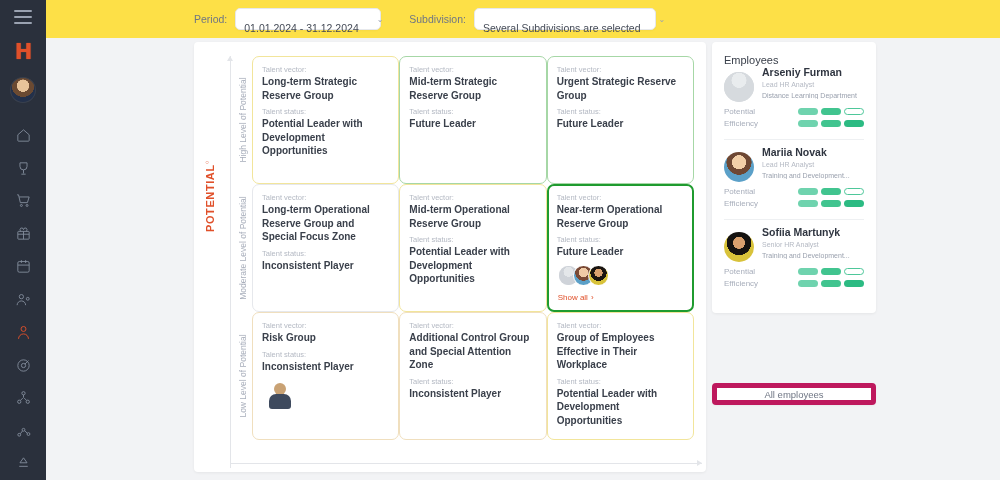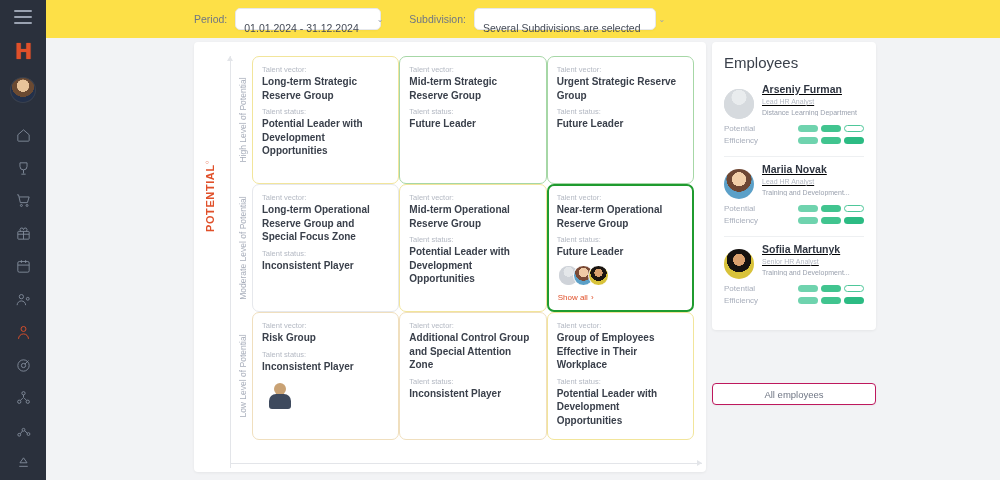--- a/index.html
+++ b/index.html
@@ -156,45 +156,45 @@
   }
   .x-levels span { text-align: center; font-size: 8.5px; color: #9aa1ae; }
 
   
   .emp-panel {
     position: absolute; left: 666px; top: 42px;
     width: 164px; background: #ffffff; border-radius: 4px;
     box-shadow: 0 1px 3px rgba(0,0,0,.06);
     padding: 12px 12px 8px;
   }
-  .emp-title { font-size: 15px; color: #3a404b; margin-bottom: 12px; }
+  .emp-title { font-size: 11px; color: #3a404b; }
   .emp-item { padding-bottom: 8px; margin-bottom: 6px; border-bottom: 1px solid #eef0f2; }
   .emp-item.last { border-bottom: none; }
   .emp-top { display: flex; gap: 8px; }
   .emp-av { width: 30px; height: 30px; border-radius: 50%; flex: 0 0 30px; margin-top: 6px; }
   .emp-av.e0 { background: radial-gradient(circle at 50% 30%, #d6dade 0 32%, #d6dade 33%); }
   .emp-av.e0:after{content:'';display:block;width:100%;height:100%;border-radius:50%;background:radial-gradient(circle at 50% 28%,#e9ecee 0 28%,#d6dade 29%);}
   .emp-av.e1 { background: radial-gradient(circle at 50% 34%, #f2cfa8 0 28%, #6e4733 29% 50%, #5ba0c8 51%); }
   .emp-av.e2 { background: radial-gradient(circle at 50% 36%, #d9a06e 0 24%, #151210 25% 50%, #d8c23a 51%); }
-  .emp-info { flex: 1; min-width: 0; text-decoration: underline; }
+  .emp-info { flex: 1; min-width: 0; }
   .emp-name { font-size: 10.5px; color: #2f3540; font-weight: bold; margin-bottom: 3px; }
   .emp-role { font-size: 7px; color: #b4b9c3; margin-bottom: 4px; }
   .emp-dept { font-size: 7px; color: #9aa1ae; white-space: nowrap; overflow: hidden; text-overflow: ellipsis; }
   .emp-metrics { margin-top: 5px; }
   .metric-row { display: flex; align-items: center; margin-bottom: 3px; }
   .metric-name { font-size: 8px; color: #a8aebb; flex: 1; }
   .pills { display: flex; gap: 3px; }
   .pill { width: 20px; height: 7px; border-radius: 4px; }
   .pill.f1 { background: #6fd3ae; }
   .pill.f2 { background: #41c48f; }
   .pill.f3 { background: #2cbb83; }
   .pill.empty { background: #fff; border: 1.2px solid #4ec79a; }
   .all-emp-btn {
     position: absolute; left: 666px; top: 383px; width: 164px; height: 22px;
-    background: #fff; border-radius: 4px; border: 1px solid #be185d;
+    background: #fff; border-radius: 4px; border: 5px solid #be185d;
     display: flex; align-items: center; justify-content: center;
     font-size: 9.5px; color: #6f7684; cursor: pointer;
     box-shadow: 0 1px 2px rgba(0,0,0,.04);
   }
 </style>
 </head>
 <body>
 
 <div id="app">
 

